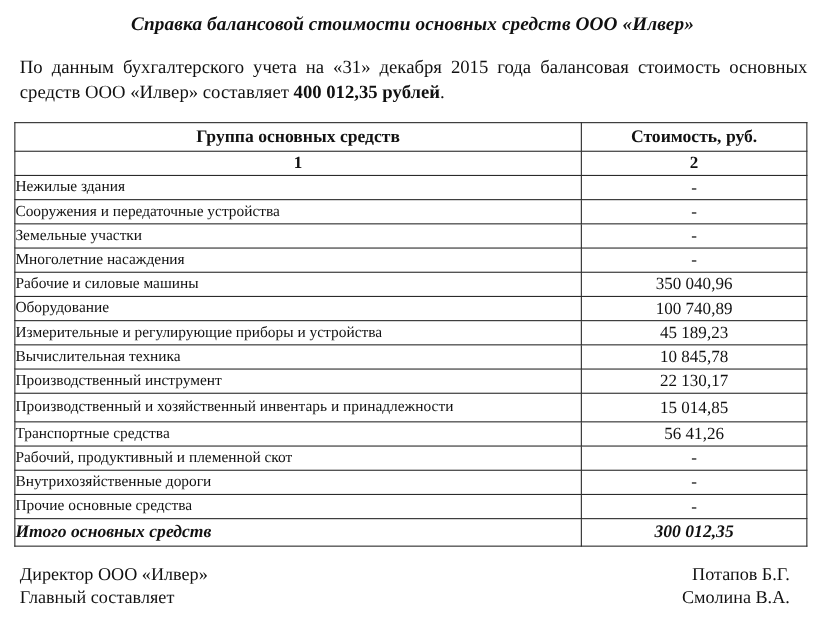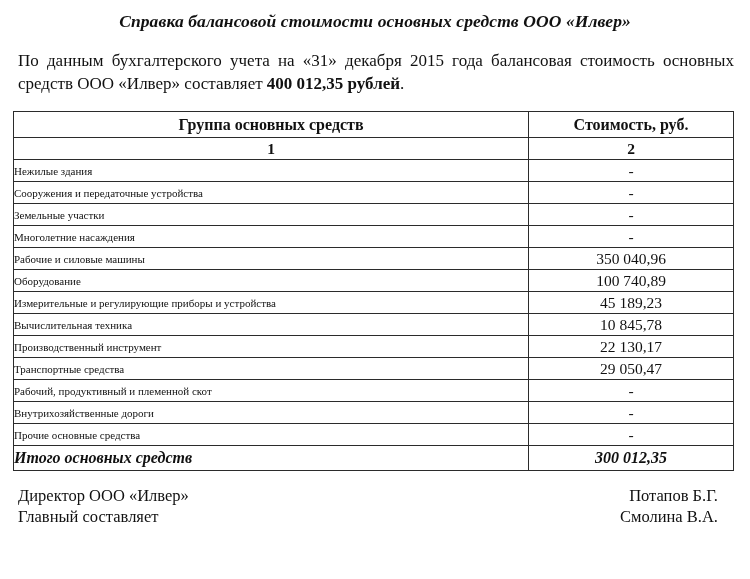--- a/index.html
+++ b/index.html
@@ -74,21 +74,21 @@
     text-align: center;
     font-size: 15.5px;
     height: 21px;
     padding: 0 4px;
   }
 
   .cell-name {
     text-align: left;
     padding: 1px 4px 1px 6px;
     height: 21px;
-    font-size: 11px;
+    font-size: 14px;
   }
   .cell-name.justify {
     text-align: justify;
     text-justify: inter-word;
     line-height: 20px;
     padding-top: 2px;
     padding-bottom: 2px;
   }
   .cell-name.justify > span { display: block; }
   .cell-val {
@@ -177,22 +177,28 @@
           </tr>
           <tr>
             <td class="cell-name">Вычислительная техника</td>
             <td class="cell-val">10 845,78</td>
           </tr>
           <tr>
             <td class="cell-name">Производственный инструмент</td>
             <td class="cell-val">22 130,17</td>
           </tr>
           <tr>
+            <td class="cell-name justify">
+              <span>Производственный и хозяйственный инвентарь и принадлежности</span>
+            </td>
+            <td class="cell-val">15 014,85</td>
+          </tr>
+          <tr>
             <td class="cell-name">Транспортные средства</td>
-            <td class="cell-val">29 050,47</td>
+            <td class="cell-val">56 41,26</td>
           </tr>
           <tr>
             <td class="cell-name">Рабочий, продуктивный и племенной скот</td>
             <td class="cell-val">-</td>
           </tr>
           <tr>
             <td class="cell-name">Внутрихозяйственные дороги</td>
             <td class="cell-val">-</td>
           </tr>
           <tr>

